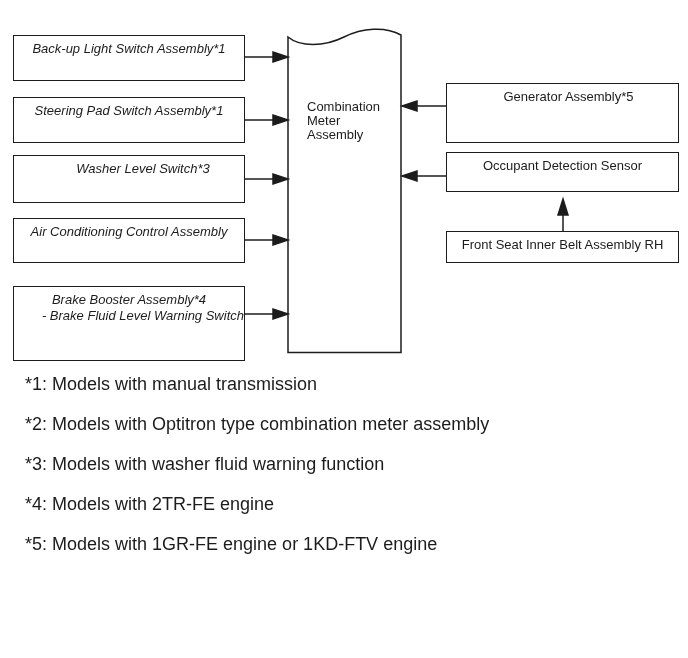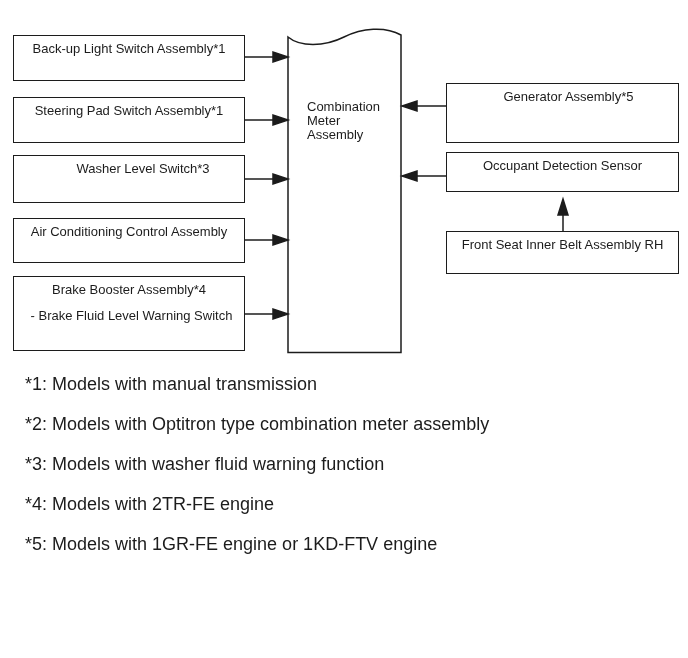--- a/index.html
+++ b/index.html
@@ -32,34 +32,34 @@
     line-height: 15px;
     padding-top: 5px;
   }
   .dbox .label {
     display: block;
     text-align: center;
     padding: 0 4px;
   }
   .dbox .sub-label {
     display: block;
-    text-align: center;
+    text-align: right;
     padding-left: 5px;
-    margin-top: 11px;
+    margin-top: 1px;
   }
-  .left-col { left: 13px; width: 232px; }
+  .left-col { left: 13px; width: 232px; font-style: italic; }
   .right-col { left: 446px; width: 233px; }
   .box-1 { top: 35px;  height: 46px; }
   .box-2 { top: 97px;  height: 46px; }
   .box-3 { top: 155px; height: 48px; padding-left: 28px; }
   .box-4 { top: 218px; height: 45px; }
-  .box-5 { top: 276px; height: 75px; }
+  .box-5 { top: 286px; height: 75px; }
   .box-r1 { top: 83px;  height: 60px; padding-left: 12px; }
   .box-r2 { top: 152px; height: 40px; }
-  .box-r3 { top: 231px; height: 43px; }
+  .box-r3 { top: 231px; height: 32px; }
   .meter-label {
     position: absolute;
     left: 307px;
     top: 100px;
     width: 82px;
     font-size: 13px;
     line-height: 14px;
     text-align: left;
   }
   .footnote {

